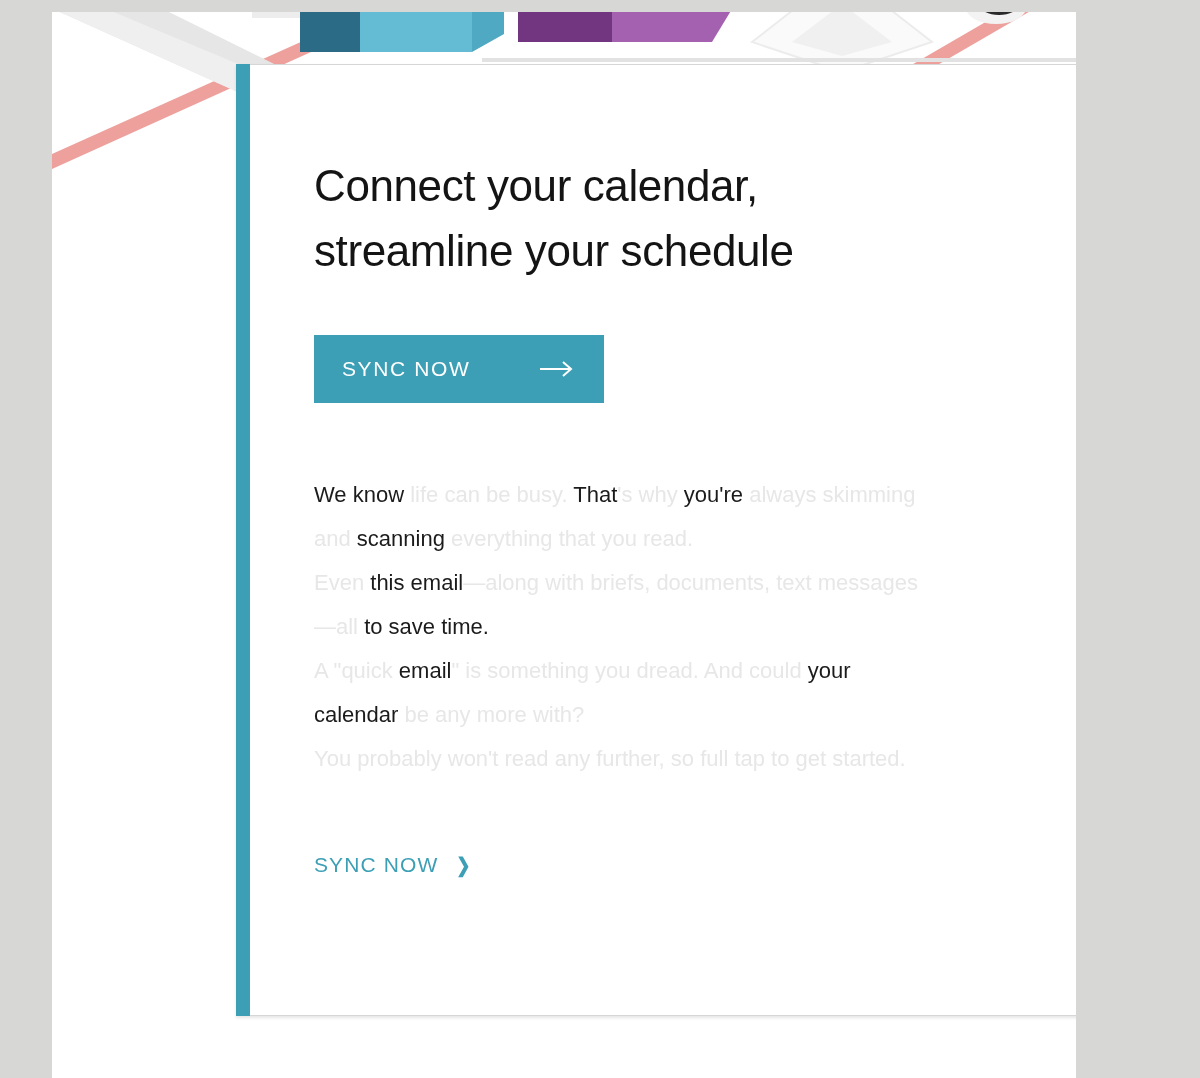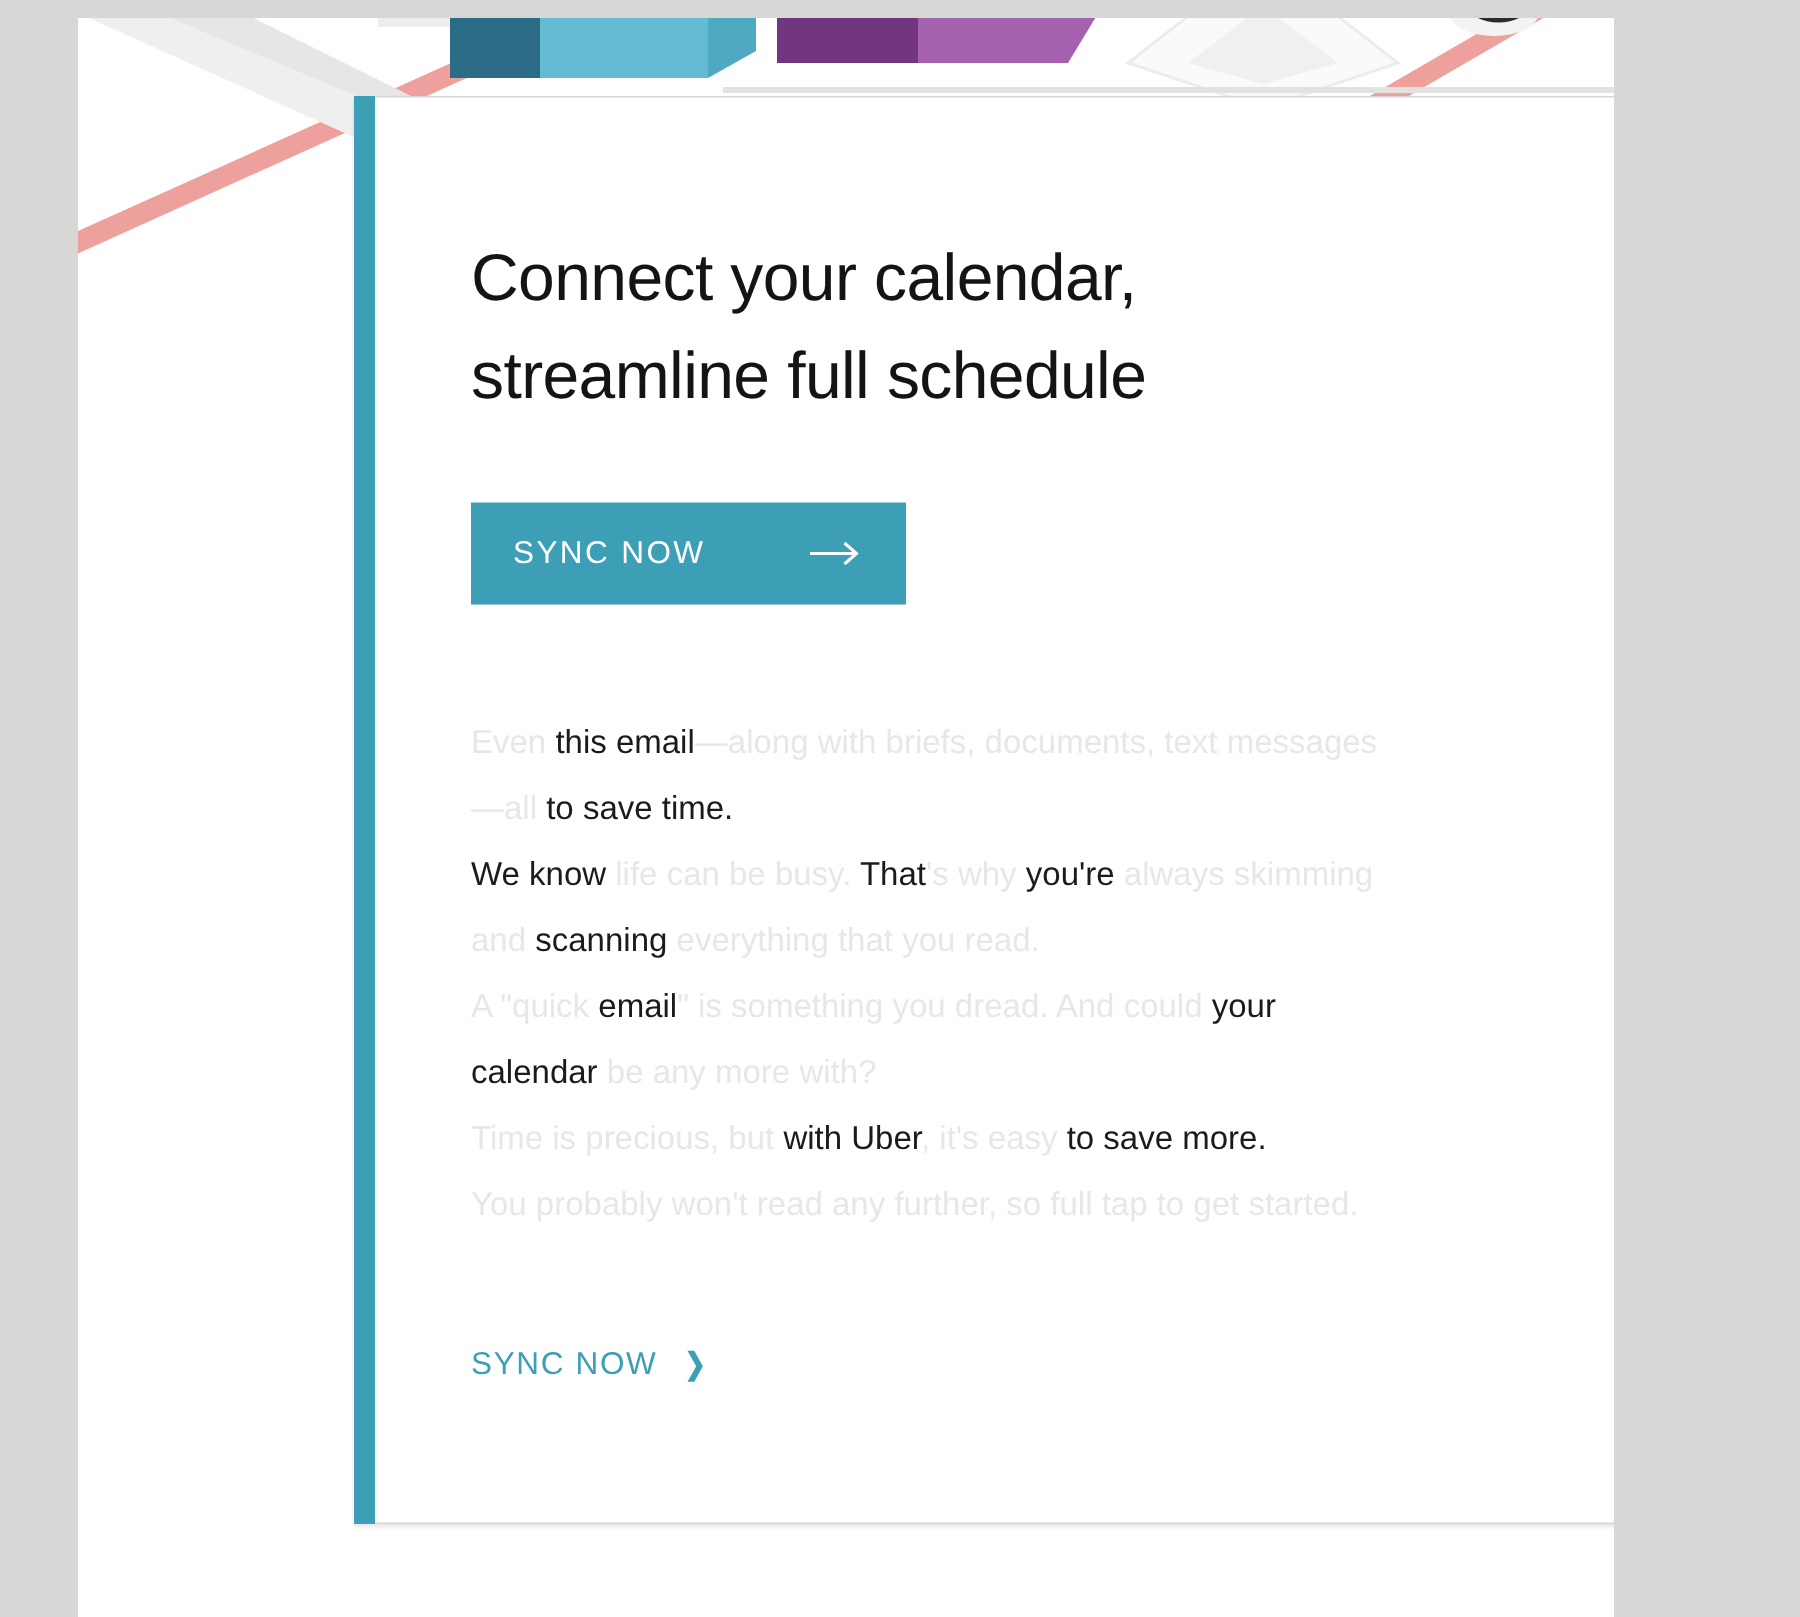--- a/index.html
+++ b/index.html
@@ -191,38 +191,37 @@
     </svg>
   </div>
 
   <div class="accent-bar"></div>
 
   <div class="email-card">
     <div class="card-inner">
 
       <h1 class="headline">
         <span>Connect your calendar,</span><br>
-        <span>streamline full schedule</span>
+        <span>streamline your schedule</span>
       </h1>
 
       <button class="cta-button">
         <span class="cta-button-label">SYNC NOW</span>
         <span class="cta-arrow">
           <svg width="34" height="18" viewBox="0 0 34 18" xmlns="http://www.w3.org/2000/svg">
             <line x1="0" y1="9" x2="30" y2="9" stroke="#ffffff" stroke-width="2"></line>
             <polyline points="23,2 31,9 23,16" fill="none" stroke="#ffffff" stroke-width="2"></polyline>
           </svg>
         </span>
       </button>
 
       <div class="body-copy">
+          <p><span class="t-dark">We know </span><span class="t-faint">life can be busy. </span><span class="t-dark">That</span><span class="t-faint">'s why </span><span class="t-dark">you're </span><span class="t-faint">always skimming and </span><span class="t-dark">scanning </span><span class="t-faint">everything that you read.</span></p>
           <p><span class="t-faint">Even </span><span class="t-dark">this email</span><span class="t-faint">—along with briefs, documents, text messages—all </span><span class="t-dark">to save time.</span></p>
-          <p><span class="t-dark">We know </span><span class="t-faint">life can be busy. </span><span class="t-dark">That</span><span class="t-faint">'s why </span><span class="t-dark">you're </span><span class="t-faint">always skimming and </span><span class="t-dark">scanning </span><span class="t-faint">everything that you read.</span></p>
           <p><span class="t-faint">A "quick </span><span class="t-dark">email</span><span class="t-faint">" is something you dread. And could </span><span class="t-dark">your calendar </span><span class="t-faint">be any more with?</span></p>
-          <p><span class="t-faint">Time is precious, but </span><span class="t-dark">with Uber</span><span class="t-faint">, it's easy </span><span class="t-dark">to save more.</span></p>
           <p><span class="t-faint">You probably won't read any further, so full tap to get started.</span></p>
         </div>
 
       <a class="secondary-link">
         <span class="secondary-link-label">SYNC NOW</span>
         <span class="secondary-link-chevron">❯</span>
       </a>
 
     </div>
   </div>

